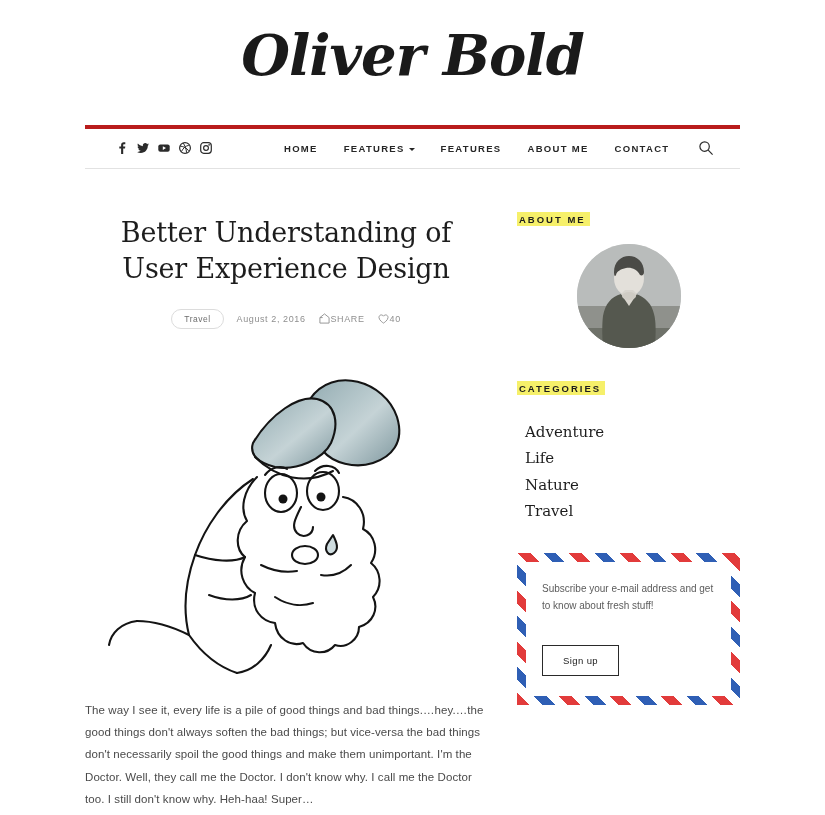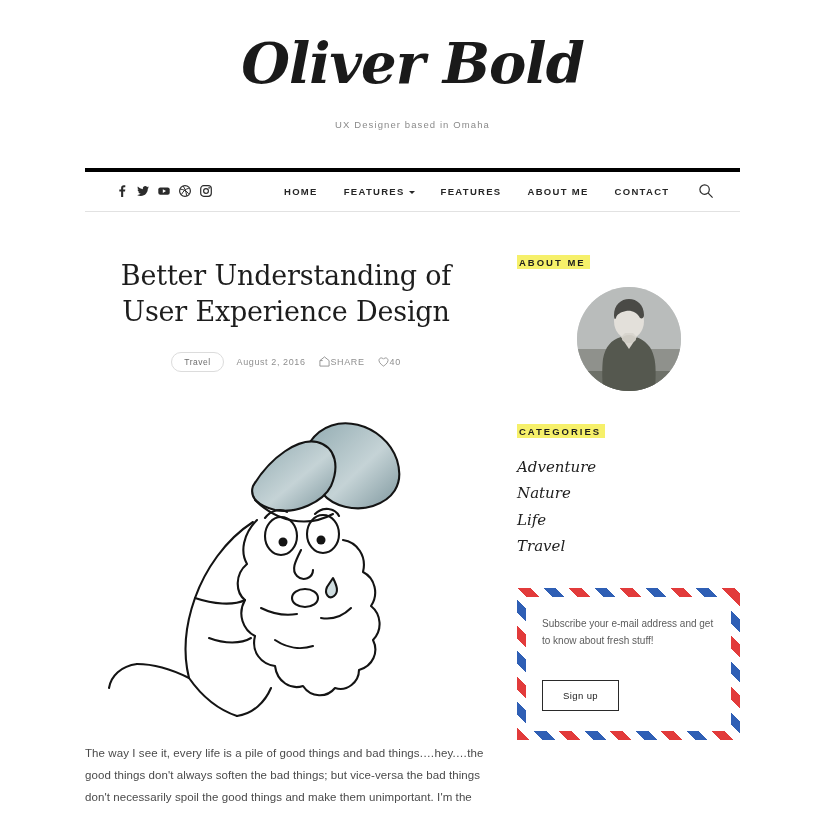--- a/index.html
+++ b/index.html
@@ -27,37 +27,37 @@
     padding-top: 26px;
   }
   .logo {
     font-family: "DejaVu Serif", serif;
     font-style: italic;
     font-weight: bold;
     font-size: 56px;
     letter-spacing: -1px;
     color: #1a1a1a;
     line-height: 1.05;
-    margin: 8px;
+    margin: 0;
     padding: 0 0 2px 0;
   }
   .tagline {
     font-size: 9.5px;
     letter-spacing: 1.1px;
     color: #8a8a8a;
     margin-top: 24px;
     font-family: "Liberation Sans", sans-serif;
   }
 
   
   .navwrap {
     margin: 0 auto;
     width: 655px;
     margin-top: 38px;
-    border-top: 4px solid #000000;
+    border-top: 4px solid #b91c1c;
     border-bottom: 1px solid #e2e2e2;
     height: 44px;
     display: flex;
     align-items: center;
     position: relative;
   }
   .social {
     display: flex;
     align-items: center;
     gap: 9px;
@@ -197,21 +197,21 @@
     background: #cdcdcd;
     position: relative;
   }
   .avatar svg { display:block; }
   .about-text {
     font-size: 10.5px;
     line-height: 1.95;
     color: #5c5c5c;
   }
 
-  .cat-list { list-style: none; margin: 0; padding: 0; font-style: italic; }
+  .cat-list { list-style: none; margin: 8px; padding: 0; }
   .cat-list li { margin-bottom: 4px; }
   .cat-list a {
     font-family: "DejaVu Serif", serif;
     font-size: 15px;
     color: #1d1d1d;
     text-decoration: none;
     line-height: 1.5;
   }
 
   
@@ -255,21 +255,20 @@
     font-family: "Liberation Sans", sans-serif;
   }
 </style>
 </head>
 <body>
 
 <div class="page">
 
   <div class="site-header">
     <div class="logo">Oliver Bold</div>
-    <div class="tagline">UX Designer based in Omaha</div>
   </div>
 
   <div class="navwrap">
     <div class="social">
       <span class="s-ico">
         <svg width="12" height="12" viewBox="0 0 12 12">
             <path fill="#2b2b2b" d="M7.2 12V6.6h1.8l.3-2.1H7.2V3.2c0-.6.2-1 1-1h1.1V.3C9 .3 8.4.2 7.7.2 6.2.2 5.1 1.1 5.1 2.9v1.6H3.3v2.1h1.8V12z"></path>
           </svg>
       </span>
       <span class="s-ico">
@@ -410,22 +409,22 @@
             <path d="M44 50l8 12 8-12-4-4h-8z" fill="#d8d5ce"></path>
             <ellipse cx="52" cy="52" rx="7" ry="4" fill="#cfccc4"></ellipse>
           </svg>
         </div>
       </div>
 
       <div class="widget">
         <div class="widget-title">CATEGORIES</div>
         <ul class="cat-list">
           <li><a href="#">Adventure</a></li>
+          <li><a href="#">Life</a></li>
           <li><a href="#">Nature</a></li>
-          <li><a href="#">Life</a></li>
           <li><a href="#">Travel</a></li>
         </ul>
       </div>
 
       <div class="newsletter">
         <div class="nl-text">Subscribe your e-mail address and get to know about fresh stuff!</div>
         <button class="nl-btn">Sign up</button>
       </div>
 
     </div>

